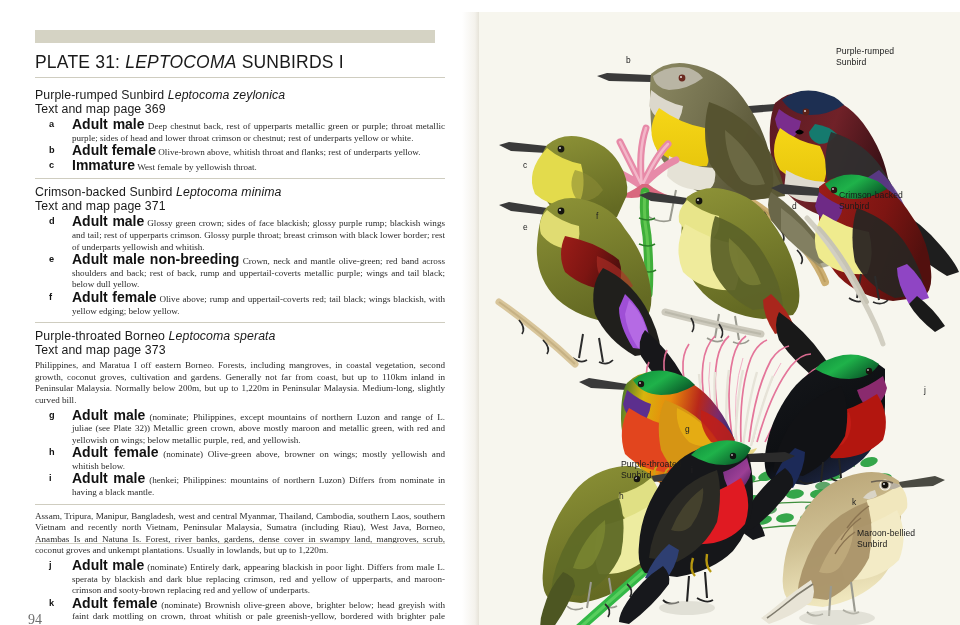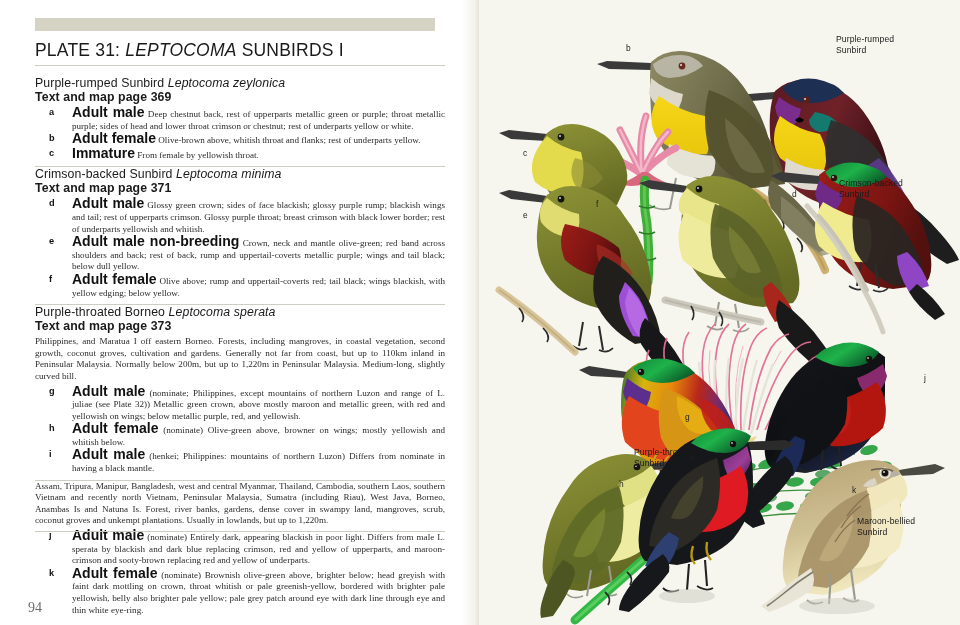--- a/index.html
+++ b/index.html
@@ -3,21 +3,21 @@
 <meta charset="utf-8">
 <title>Plate 31 Leptocoma Sunbirds I</title>
 <style>
   html,body{margin:0;padding:0;}
   body{
     width:960px;height:625px;overflow:hidden;
     background:#ffffff;
     font-family:"Liberation Sans",sans-serif;
     -webkit-font-smoothing:antialiased;
   }
-  .spread{position:relative;width:960px;height:488px;}
+  .spread{position:relative;width:960px;height:488px;margin-top:12px;}
 
   
   .page-left{
     position:absolute;left:0;top:0;width:479px;height:625px;
     background:#ffffff;
     box-sizing:border-box;
   }
   .top-rule{
     position:absolute;left:35px;top:18px;width:400px;height:13px;
     background:#d5d3c4;
@@ -29,31 +29,31 @@
   }
   .plate-title .it{font-style:italic;}
   .title-underline{
     position:absolute;left:35px;top:65px;width:410px;height:1px;background:#cfcdc0;
   }
 
   .content{
     position:absolute;left:35px;top:72px;width:410px;
   }
   .species{position:relative;padding-top:4px;}
-  .species + .species{border-top:1px solid #cfcdc0;margin-top:5px;padding-top:0;}
+  .species + .species{border-top:1px solid #cfcdc0;margin-top:5px;padding-top:6px;}
 
   .sp-head{
     display:flex;justify-content:space-between;align-items:baseline;
     font-size:12.3px;color:#1a1a1a;letter-spacing:.1px;
     margin-bottom:3px;
     flex-direction:column;
   }
   .sp-name{font-weight:400;}
   .sp-name .sci{font-style:italic;font-weight:400;}
-  .sp-ref{font-weight:700;font-size:12.3px;white-space:nowrap;}
+  .sp-ref{font-weight:400;font-size:12.3px;white-space:nowrap;}
 
   .sp-blurb{
     font-family:"Liberation Serif",serif;
     font-size:9.1px;line-height:11.6px;color:#2b2b2b;
     text-align:justify;margin:0 0 3px 0;
   }
   .plumages{margin:0;padding:0;list-style:none;}
   .plumage{
     position:relative;
     font-family:"Liberation Serif",serif;
@@ -132,21 +132,21 @@
           <li class="plumage">
             <span class="ltr">a</span>
             <span class="lbl">Adult male</span><span> Deep chestnut back, rest of upperparts metallic green or purple; throat metallic purple; sides of head and lower throat crimson or chestnut; rest of underparts yellow or white.</span>
           </li>
           <li class="plumage">
             <span class="ltr">b</span>
             <span class="lbl">Adult female</span><span> Olive-brown above, whitish throat and flanks; rest of underparts yellow.</span>
           </li>
           <li class="plumage">
             <span class="ltr">c</span>
-            <span class="lbl">Immature</span><span> From female by yellowish throat.</span>
+            <span class="lbl">Immature</span><span> West female by yellowish throat.</span>
           </li>
         </ul>
       </div>
 
       <div class="species">
         <div class="sp-head">
           <div class="sp-name">
             <span>Crimson-backed Sunbird </span><span class="sci">Leptocoma minima</span>
           </div>
           <div class="sp-ref">Text and map page 371</div>
@@ -553,21 +553,21 @@
     </svg>
 
     <div class="sp-label" style="left:357px;top:34px;width:110px;">
       <span>Purple-rumped</span><br>
       <span>Sunbird</span>
     </div>
     <div class="sp-label" style="left:360px;top:178px;width:116px;">
       <span>Crimson-backed</span><br>
       <span>Sunbird</span>
     </div>
-    <div class="sp-label" style="left:155px;top:447px;width:116px;">
+    <div class="sp-label" style="left:142px;top:447px;width:116px;">
       <span>Purple-throated</span><br>
       <span>Sunbird</span>
     </div>
     <div class="sp-label" style="left:378px;top:516px;width:110px;">
       <span>Maroon-bellied</span><br>
       <span>Sunbird</span>
     </div>
   </div>
 
 </div>

